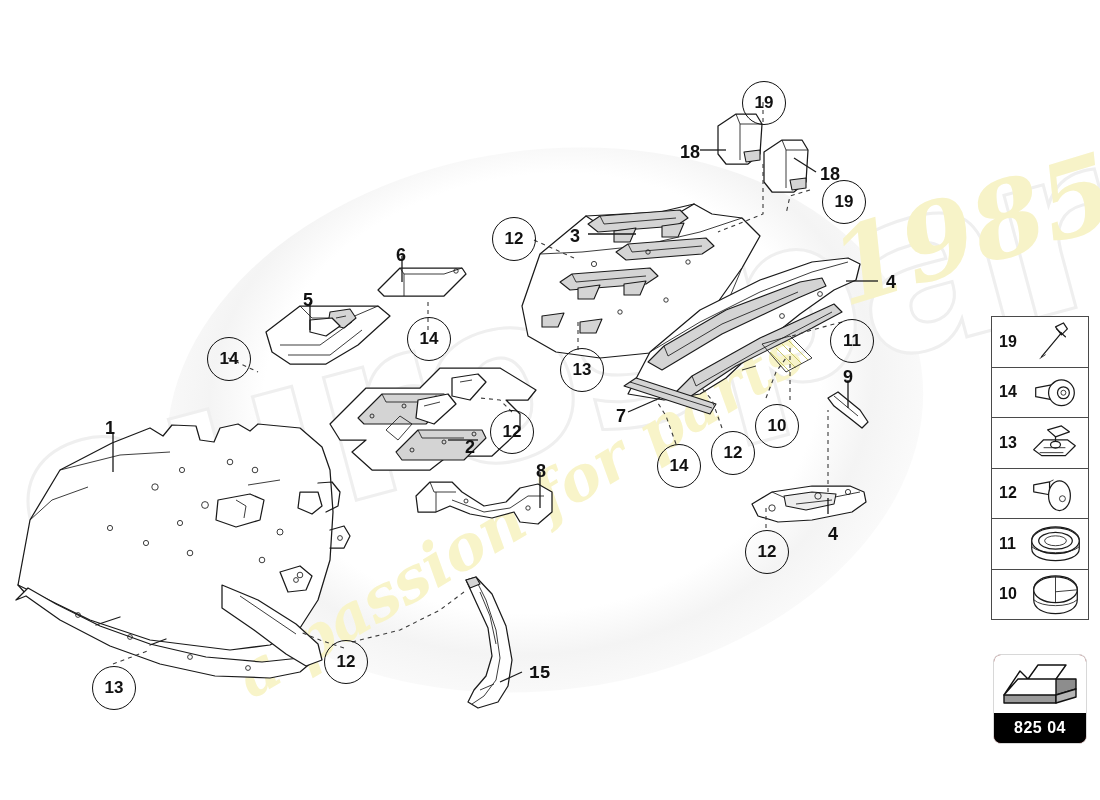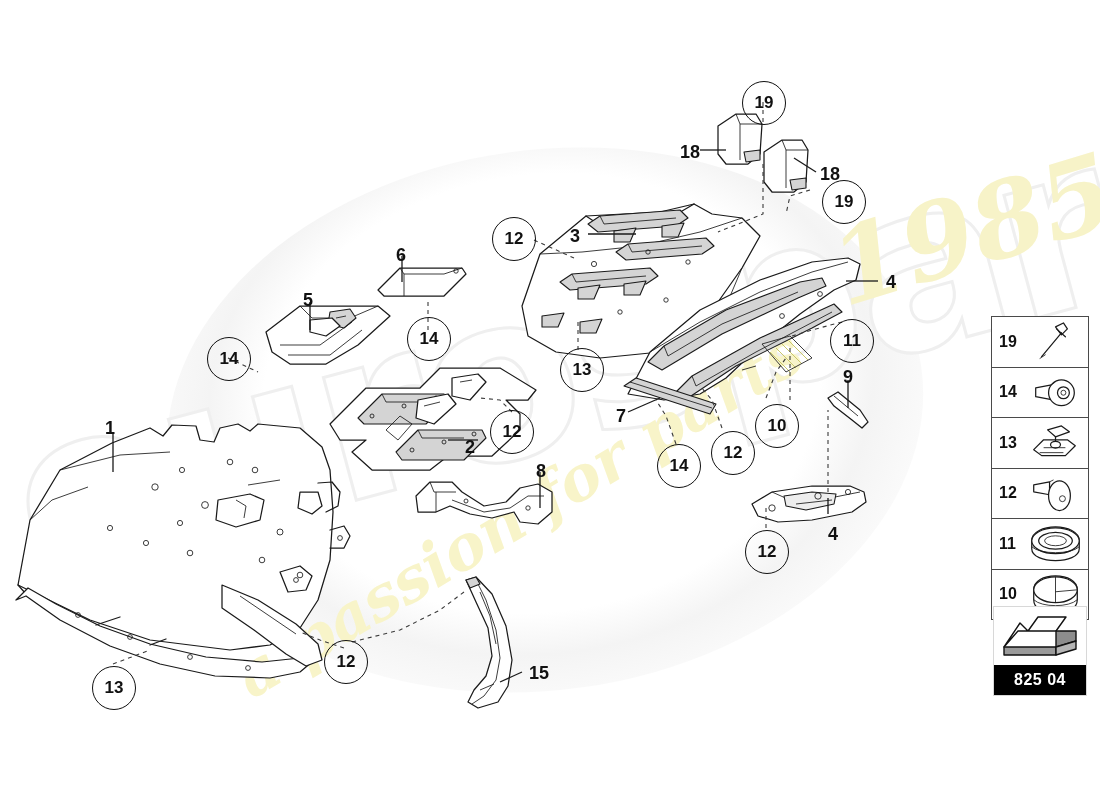--- a/index.html
+++ b/index.html
@@ -68,22 +68,22 @@
   
   #legend{position:absolute;left:991px;top:316px;width:96px;z-index:9;
     border:1.4px solid #4a4a4a;background:#fff;}
   .lrow{height:49.5px;border-bottom:1.2px solid #4a4a4a;position:relative;display:flex;align-items:center;}
   .lrow:last-child{border-bottom:none;}
   .lnum{font-weight:700;font-size:16px;color:#111;margin-left:7px;width:24px;}
   .licon{flex:1;height:100%;position:relative;}
   .licon svg{position:absolute;left:0;top:0;width:100%;height:100%;}
 
   
-  #badge{position:absolute;left:993px;top:606px;width:92px;height:88px;z-index:9;
-    border-radius:0;overflow:hidden;background:#7f1d1d;
+  #badge{position:absolute;left:993px;top:654px;width:92px;height:88px;z-index:9;
+    border-radius:8px;overflow:hidden;background:#7f1d1d;
     border:1px solid #d8d8d8;}
   #badge .bimg{height:58px;position:relative;background:#fff;}
   #badge .bimg svg{position:absolute;left:0;top:0;width:100%;height:100%;}
   #badge .bnum{height:30px;background:#000;color:#fff;display:flex;
     align-items:center;justify-content:center;
     font-weight:700;font-size:16px;letter-spacing:0.5px;}
 </style>
 </head>
 <body>
 
@@ -315,21 +315,21 @@
   <div id="callout-layer">
       <div class="plabel" style="left: 105px; top: 418px;">1</div>
       <div class="plabel" style="left: 465px; top: 437px;">2</div>
       <div class="plabel" style="left: 570px; top: 226px;">3</div>
       <div class="plabel" style="left: 886px; top: 272px;">4</div>
       <div class="plabel" style="left: 303px; top: 290px;">5</div>
       <div class="plabel" style="left: 396px; top: 245px;">6</div>
       <div class="plabel" style="left: 616px; top: 406px;">7</div>
       <div class="plabel" style="left: 536px; top: 461px;">8</div>
       <div class="plabel" style="left: 843px; top: 367px;">9</div>
-      <div class="plabel" style="left: 529px; top: 663px;">15</div>
+      <div class="plabel" style="left: 529px; top: 663px; font-family: Liberation Mono, monospace;">15</div>
       <div class="plabel" style="left: 828px; top: 524px;">4</div>
       <div class="plabel" style="left: 820px; top: 164px;">18</div>
       <div class="plabel" style="left: 680px; top: 142px;">18</div>
       <div class="callout" style="left: 742px; top: 81px;">19</div>
       <div class="callout" style="left: 822px; top: 180px;">19</div>
       <div class="callout" style="left: 492px; top: 217px;">12</div>
       <div class="callout" style="left: 490px; top: 410px;">12</div>
       <div class="callout" style="left: 711px; top: 431px;">12</div>
       <div class="callout" style="left: 745px; top: 530px;">12</div>
       <div class="callout" style="left: 324px; top: 640px;">12</div>

